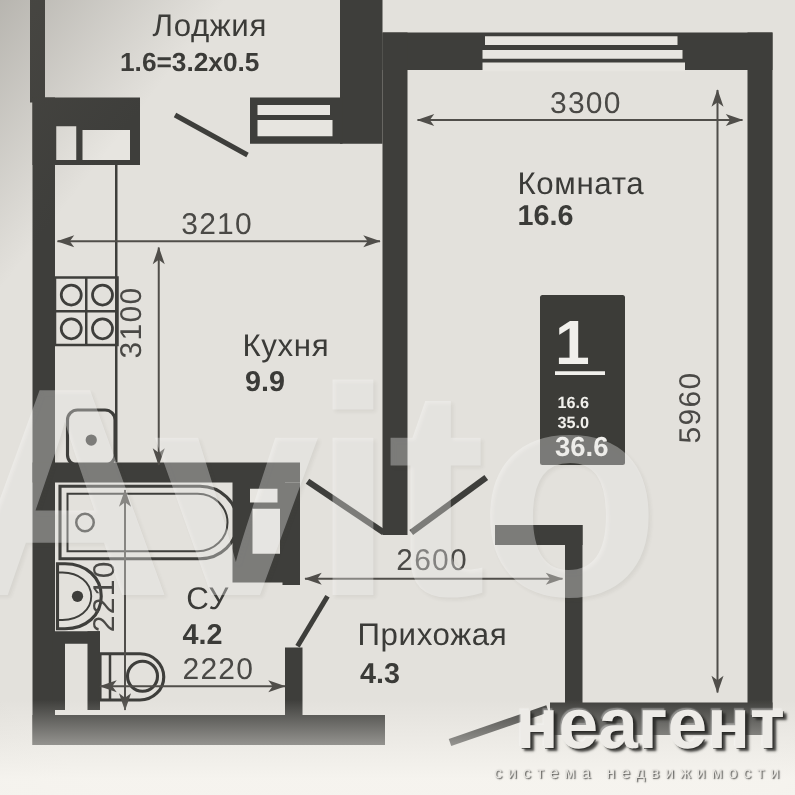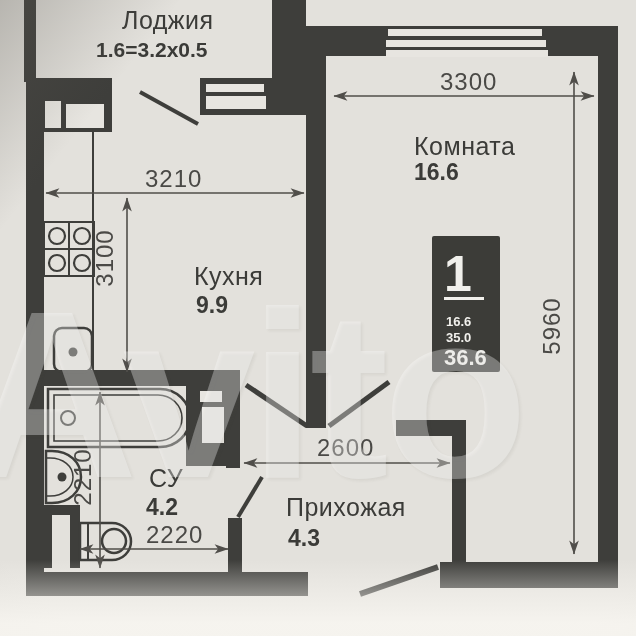--- a/index.html
+++ b/index.html
@@ -178,13 +178,17 @@
     <text class="badge-txt" x="446" y="342" font-size="13" font-weight="bold">35.0</text>
     <text class="badge-txt" x="444" y="365" font-size="22" font-weight="bold">36.6</text>
   </g>
 </svg>
 
   <div class="watermark">Avito</div>
   <div class="shade vignette"></div>
   <div class="shade corner"></div>
   <div class="shade bottom"></div>
 
+  <div class="logo">
+    <div class="logo-name">неагент</div>
+    <div class="logo-tagline">система недвижимости</div>
+  </div>
 </div>
 
 </body></html>

